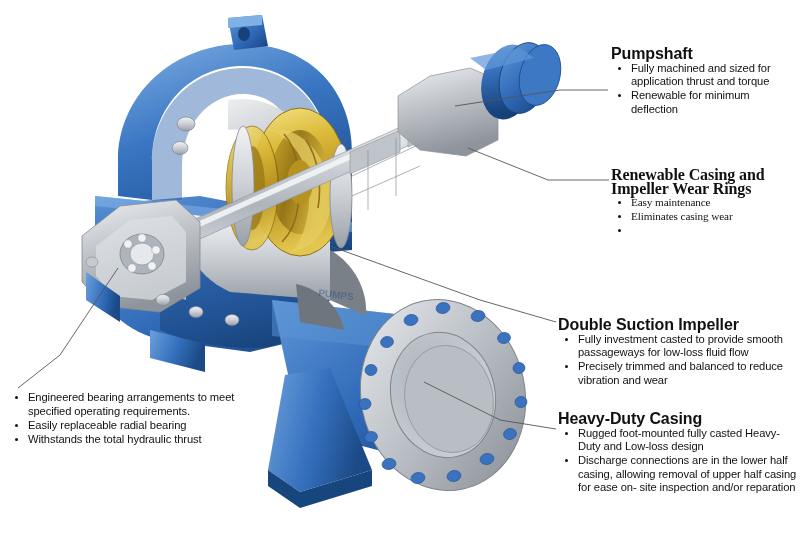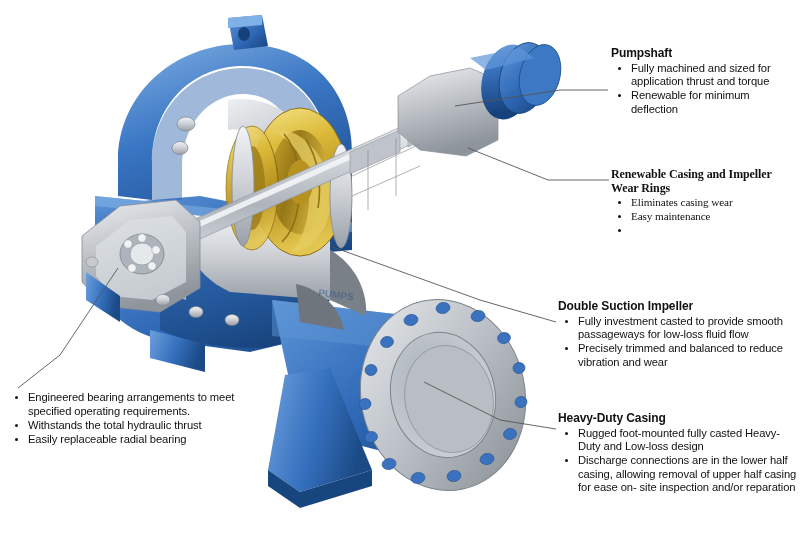--- a/index.html
+++ b/index.html
@@ -4,35 +4,35 @@
 <title>Pump Cutaway Diagram</title>
 <style>
   html,body{margin:0;padding:0;background:#ffffff;}
   body{width:800px;height:534px;position:relative;overflow:hidden;
        font-family:"Liberation Sans",sans-serif;color:#111;}
   #stage{position:absolute;inset:0;width:800px;height:534px;}
   svg.layer{position:absolute;left:0;top:0;width:800px;height:534px;}
 
   .callout{position:absolute;}
   .callout h3{
-    margin:0 0 1px 0;font-size:12px;font-weight:bold;line-height:13.5px;
+    margin:0 0 1px 0;font-size:16px;font-weight:bold;line-height:13.5px;
     letter-spacing:-0.1px;color:#111;
   }
   .callout ul{margin:0;padding:0;list-style:none;}
   .callout li{
     position:relative;font-size:11.2px;line-height:13.6px;
     padding-left:20px;margin-bottom:0.5px;color:#111;letter-spacing:-0.1px;
   }
   .callout li .bul{
     position:absolute;left:7px;top:5px;width:3.2px;height:3.2px;
     background:#111;border-radius:50%;
   }
   #c-pumpshaft{left:611px;top:47px;width:186px;}
   #c-wearrings{left:611px;top:168px;width:188px;font-family:Liberation Serif, serif;}
-  #c-impeller{left:558px;top:300px;width:242px;}
+  #c-impeller{left:558px;top:318px;width:242px;}
   #c-casing{left:558px;top:412px;width:244px;}
   #c-bearing{left:8px;top:391px;width:232px;}
 </style>
 </head>
 <body>
 
 <div id="stage">
 
   <svg class="layer" viewBox="0 0 800 534">
     <defs>
@@ -266,22 +266,22 @@
     <h3>Pumpshaft</h3>
     <ul>
       <li><span class="bul"></span><span>Fully machined and sized for application thrust and torque</span></li>
       <li><span class="bul"></span><span>Renewable for minimum deflection</span></li>
     </ul>
   </div>
 
   <div class="callout" id="c-wearrings">
     <h3>Renewable Casing and Impeller Wear Rings</h3>
     <ul>
+      <li><span class="bul"></span><span>Easy maintenance</span></li>
       <li><span class="bul"></span><span>Eliminates casing wear</span></li>
-      <li><span class="bul"></span><span>Easy maintenance</span></li>
       <li><span class="bul"></span></li>
     </ul>
   </div>
 
   <div class="callout" id="c-impeller">
     <h3>Double Suction Impeller</h3>
     <ul>
       <li><span class="bul"></span><span>Fully investment casted to provide smooth passageways for low-loss fluid flow</span></li>
       <li><span class="bul"></span><span>Precisely trimmed and balanced to reduce vibration and wear</span></li>
     </ul>
@@ -291,18 +291,18 @@
     <h3>Heavy-Duty Casing</h3>
     <ul>
       <li><span class="bul"></span><span>Rugged foot-mounted fully casted Heavy-Duty and Low-loss design</span></li>
       <li><span class="bul"></span><span>Discharge connections are in the lower half casing, allowing removal of upper half casing for ease on- site inspection and/or reparation</span></li>
     </ul>
   </div>
 
   <div class="callout" id="c-bearing">
     <ul>
       <li><span class="bul"></span><span>Engineered bearing arrangements to meet specified operating requirements.</span></li>
+      <li><span class="bul"></span><span>Easily replaceable radial bearing</span></li>
       <li><span class="bul"></span><span>Withstands the total hydraulic thrust</span></li>
-      <li><span class="bul"></span><span>Easily replaceable radial bearing</span></li>
     </ul>
   </div>
 
 </div>
 
 </body></html>

